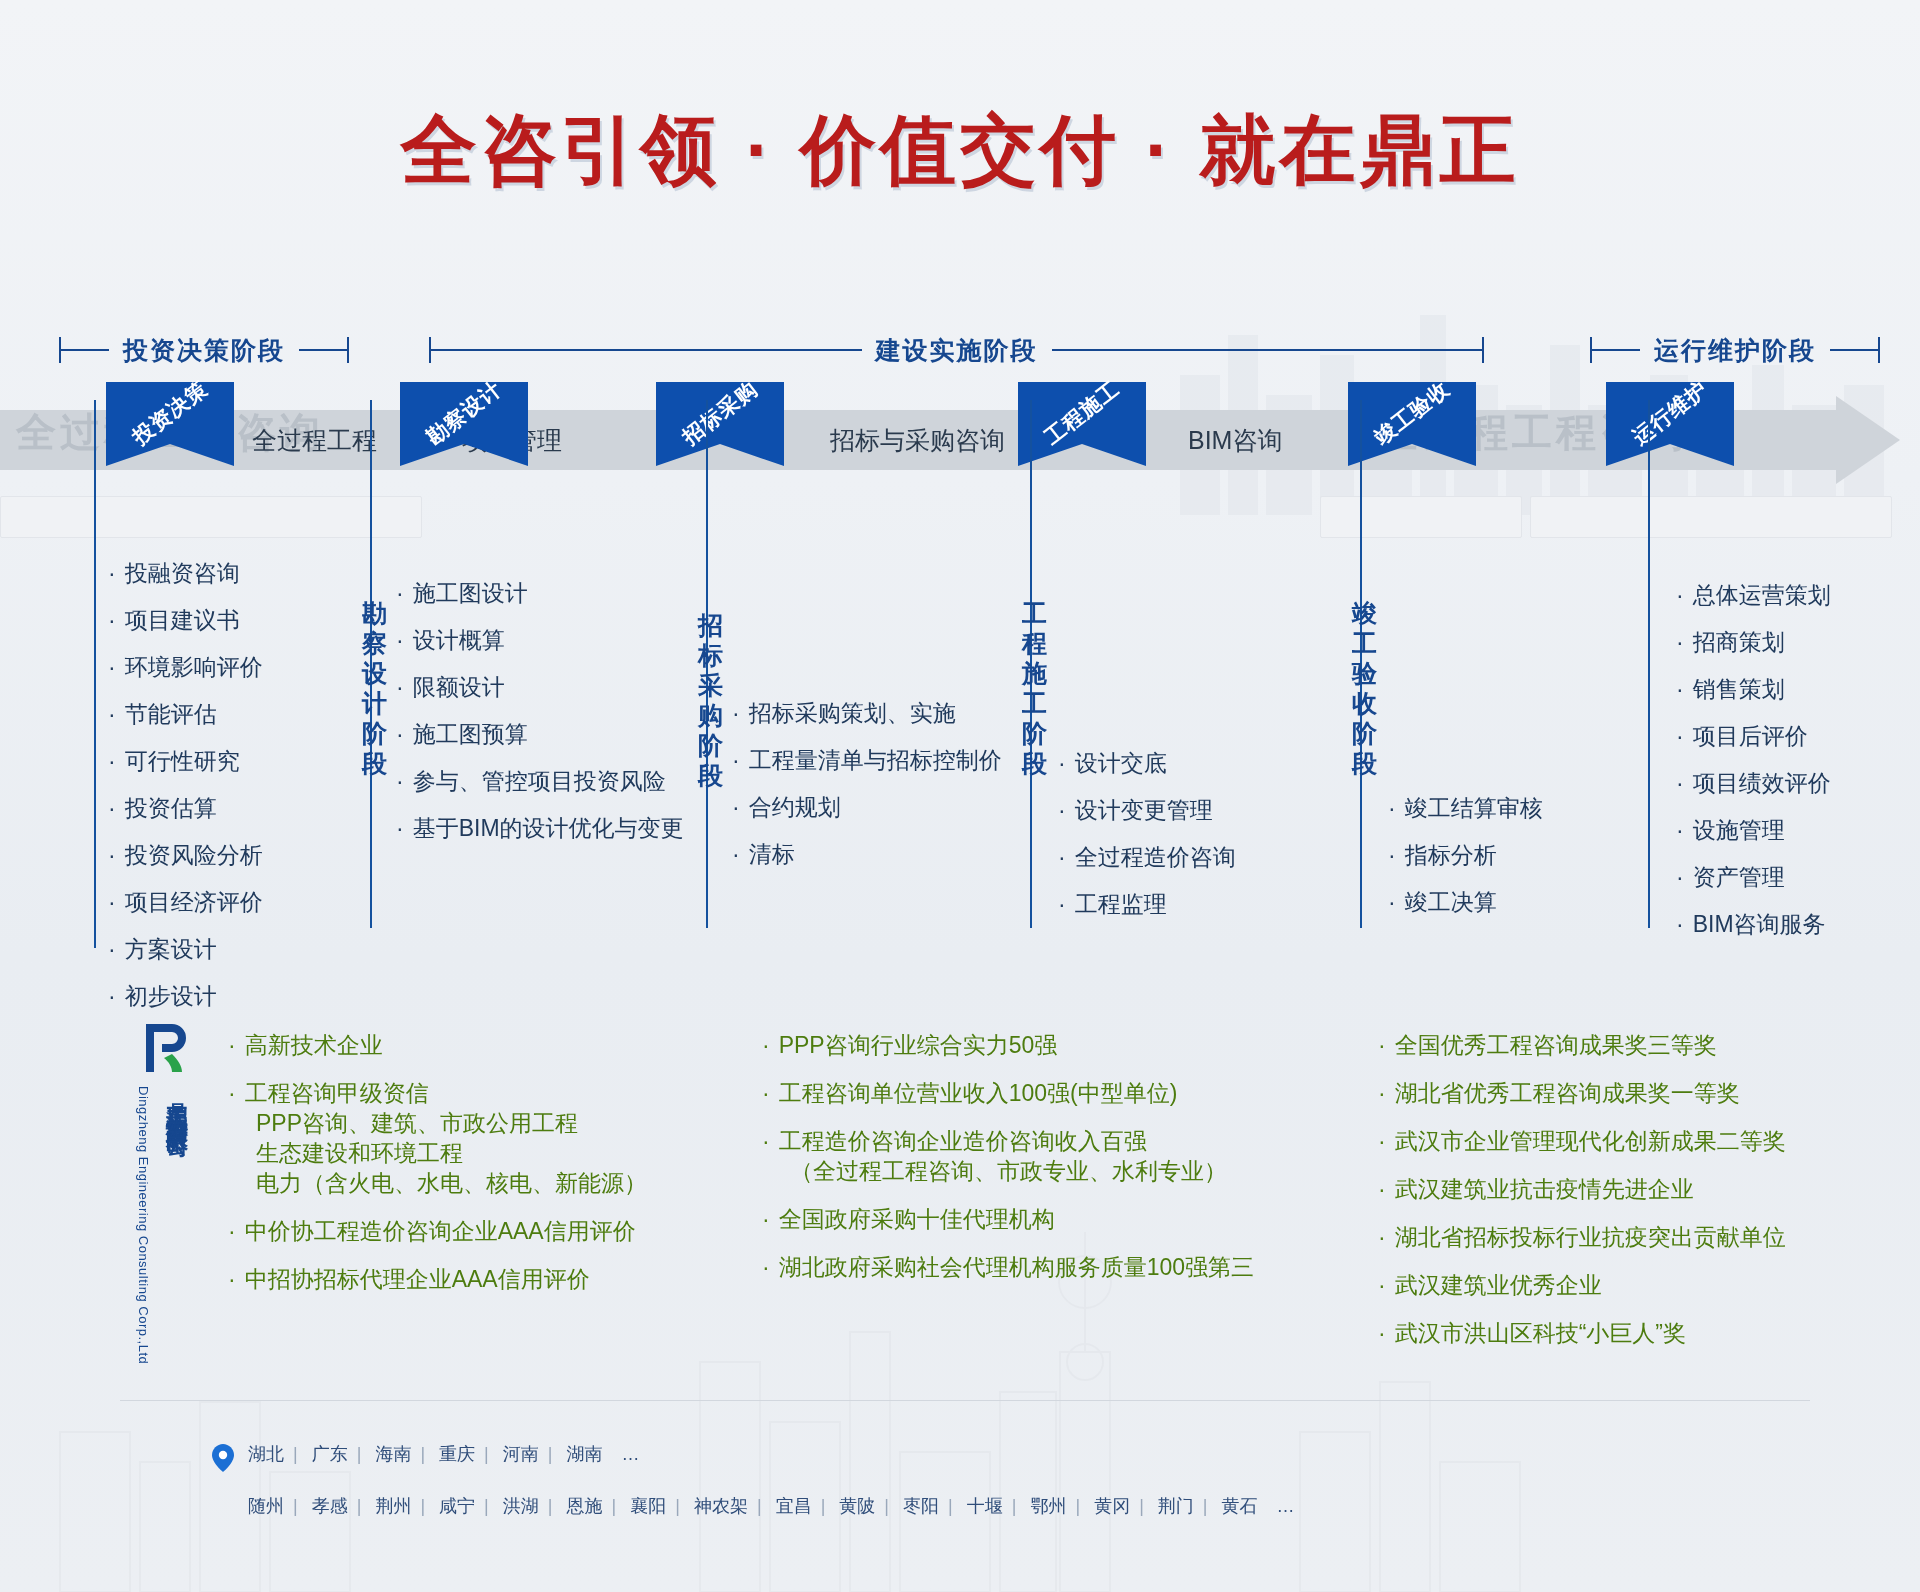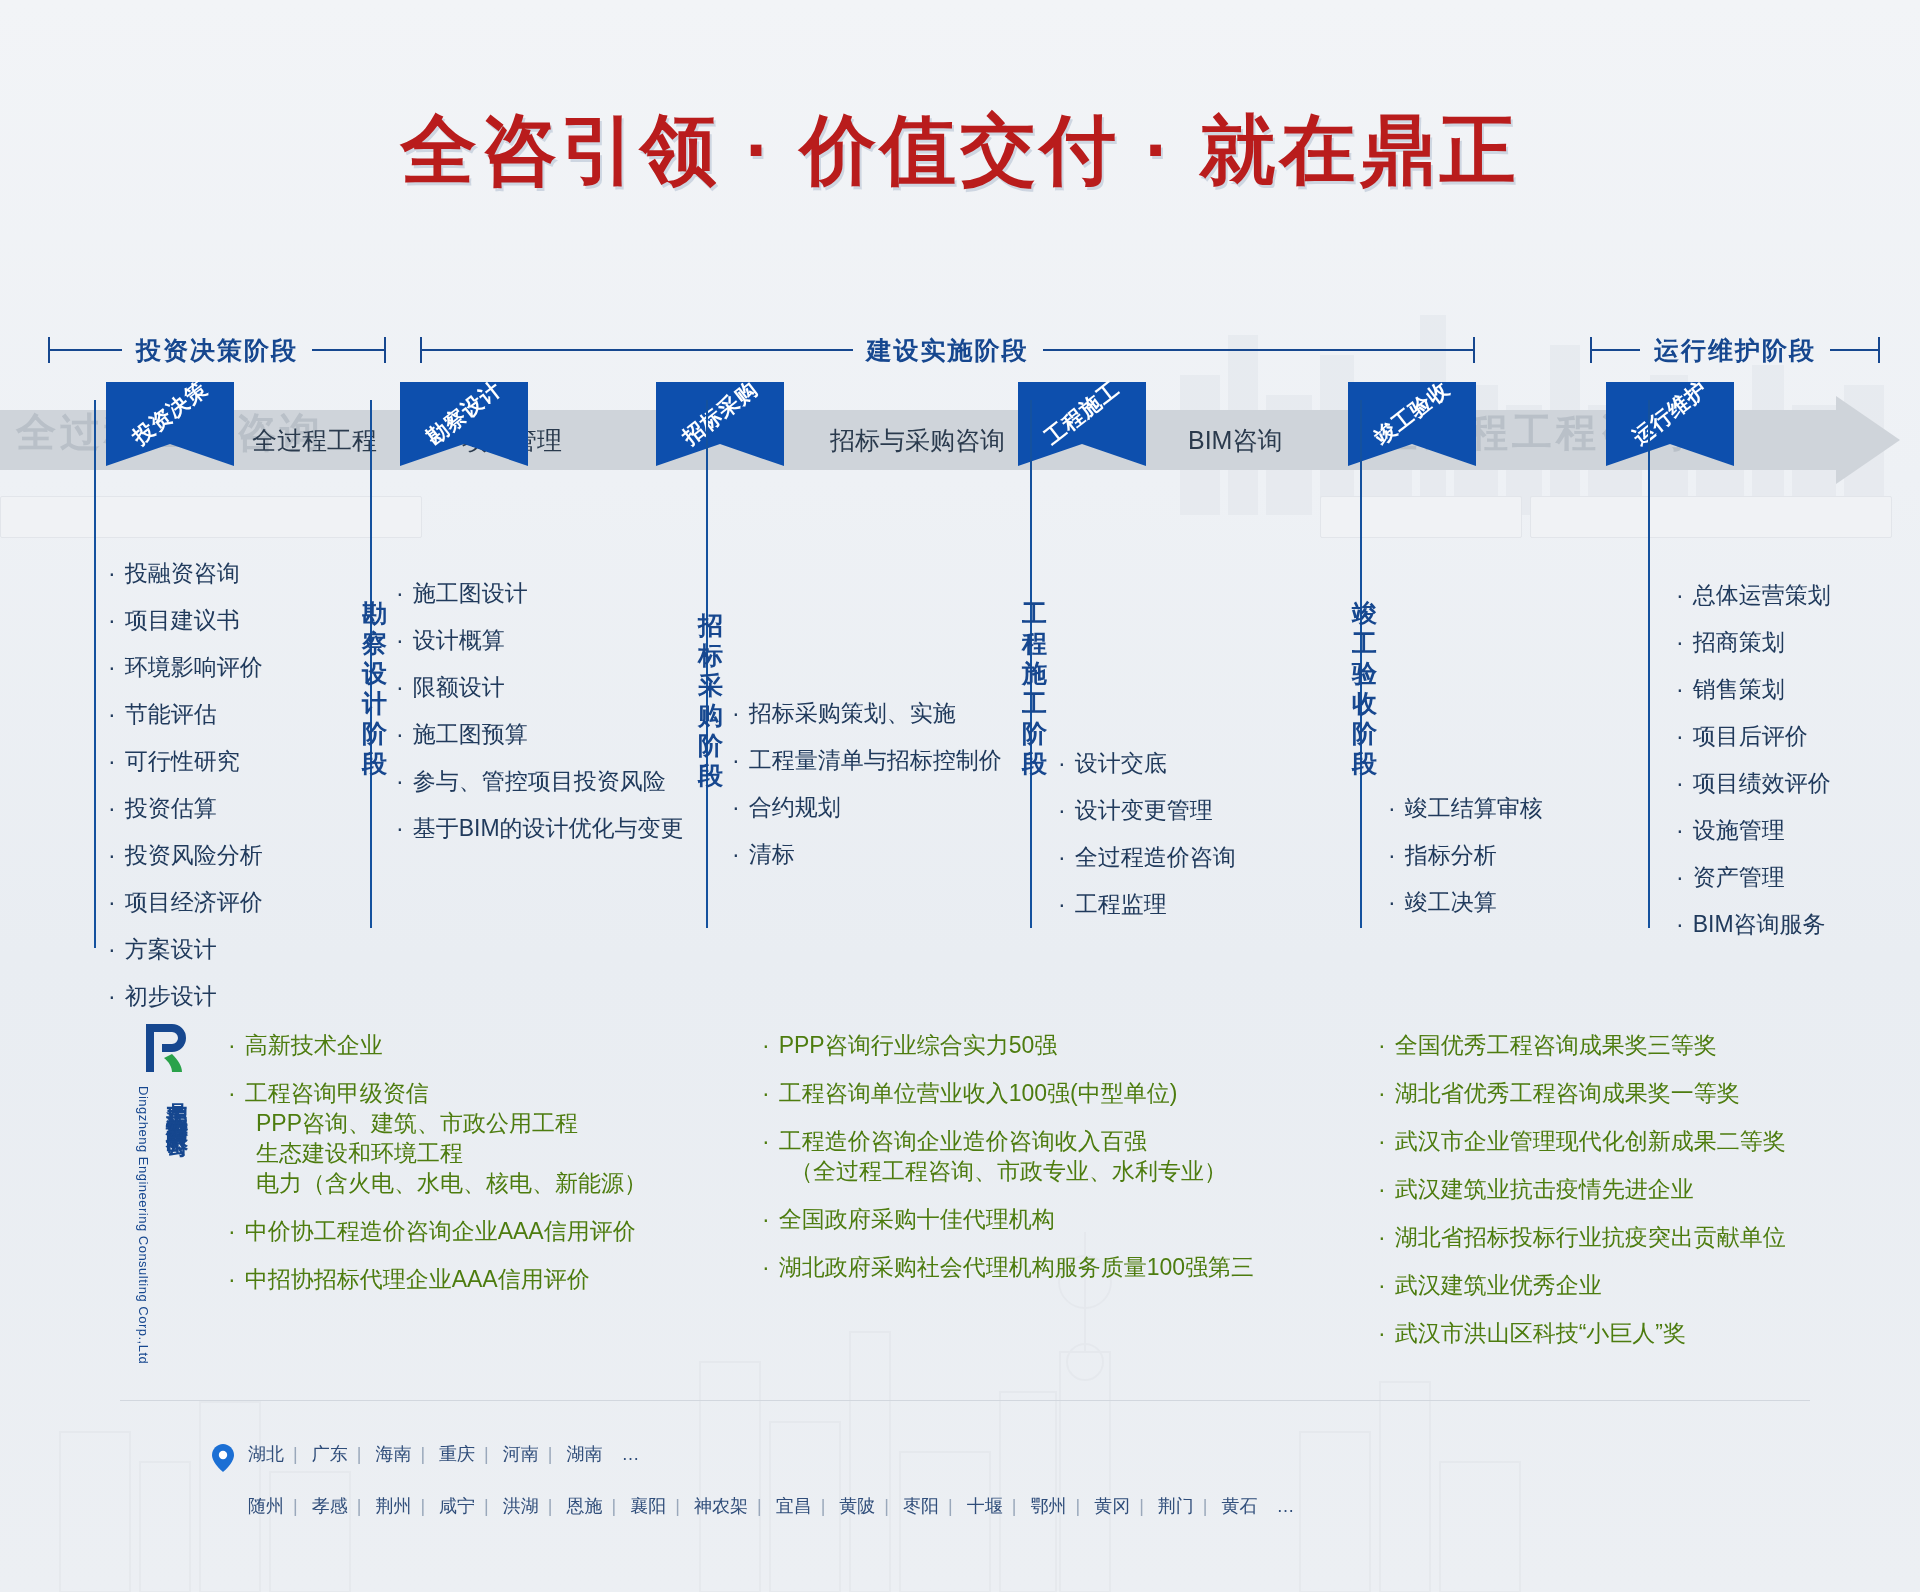--- a/index.html
+++ b/index.html
@@ -315,29 +315,29 @@
       <rect x="1380" y="350" width="50" height="210"></rect>
       <rect x="1440" y="430" width="80" height="130"></rect>
       <path d="M1085 200 l0 120 M1060 320 l50 0 l0 240 l-50 0 z"></path>
       <circle cx="1085" cy="250" r="26"></circle>
       <circle cx="1085" cy="330" r="18"></circle>
     </g>
   </svg>
 
   <div class="title">全咨引领 · 价值交付 · 就在鼎正</div>
 
-  <div class="bracket" style="left:48px; width:338px;text-align:right;">
+  <div class="bracket" style="left:59px; width:290px;text-align:right;">
     <span class="edge"></span>
     <span class="line"></span>
     <span class="lbl">投资决策阶段</span>
     <span class="line"></span>
     <span class="edge"></span>
   </div>
 
-  <div class="bracket" style="left:420px; width:1055px;justify-content:flex-end;">
+  <div class="bracket" style="left:429px; width:1055px;justify-content:flex-end;">
     <span class="edge"></span>
     <span class="line"></span>
     <span class="lbl">建设实施阶段</span>
     <span class="line"></span>
     <span class="edge"></span>
   </div>
 
   <div class="bracket" style="left:1590px; width:290px;">
     <span class="edge"></span>
     <span class="line"></span>

